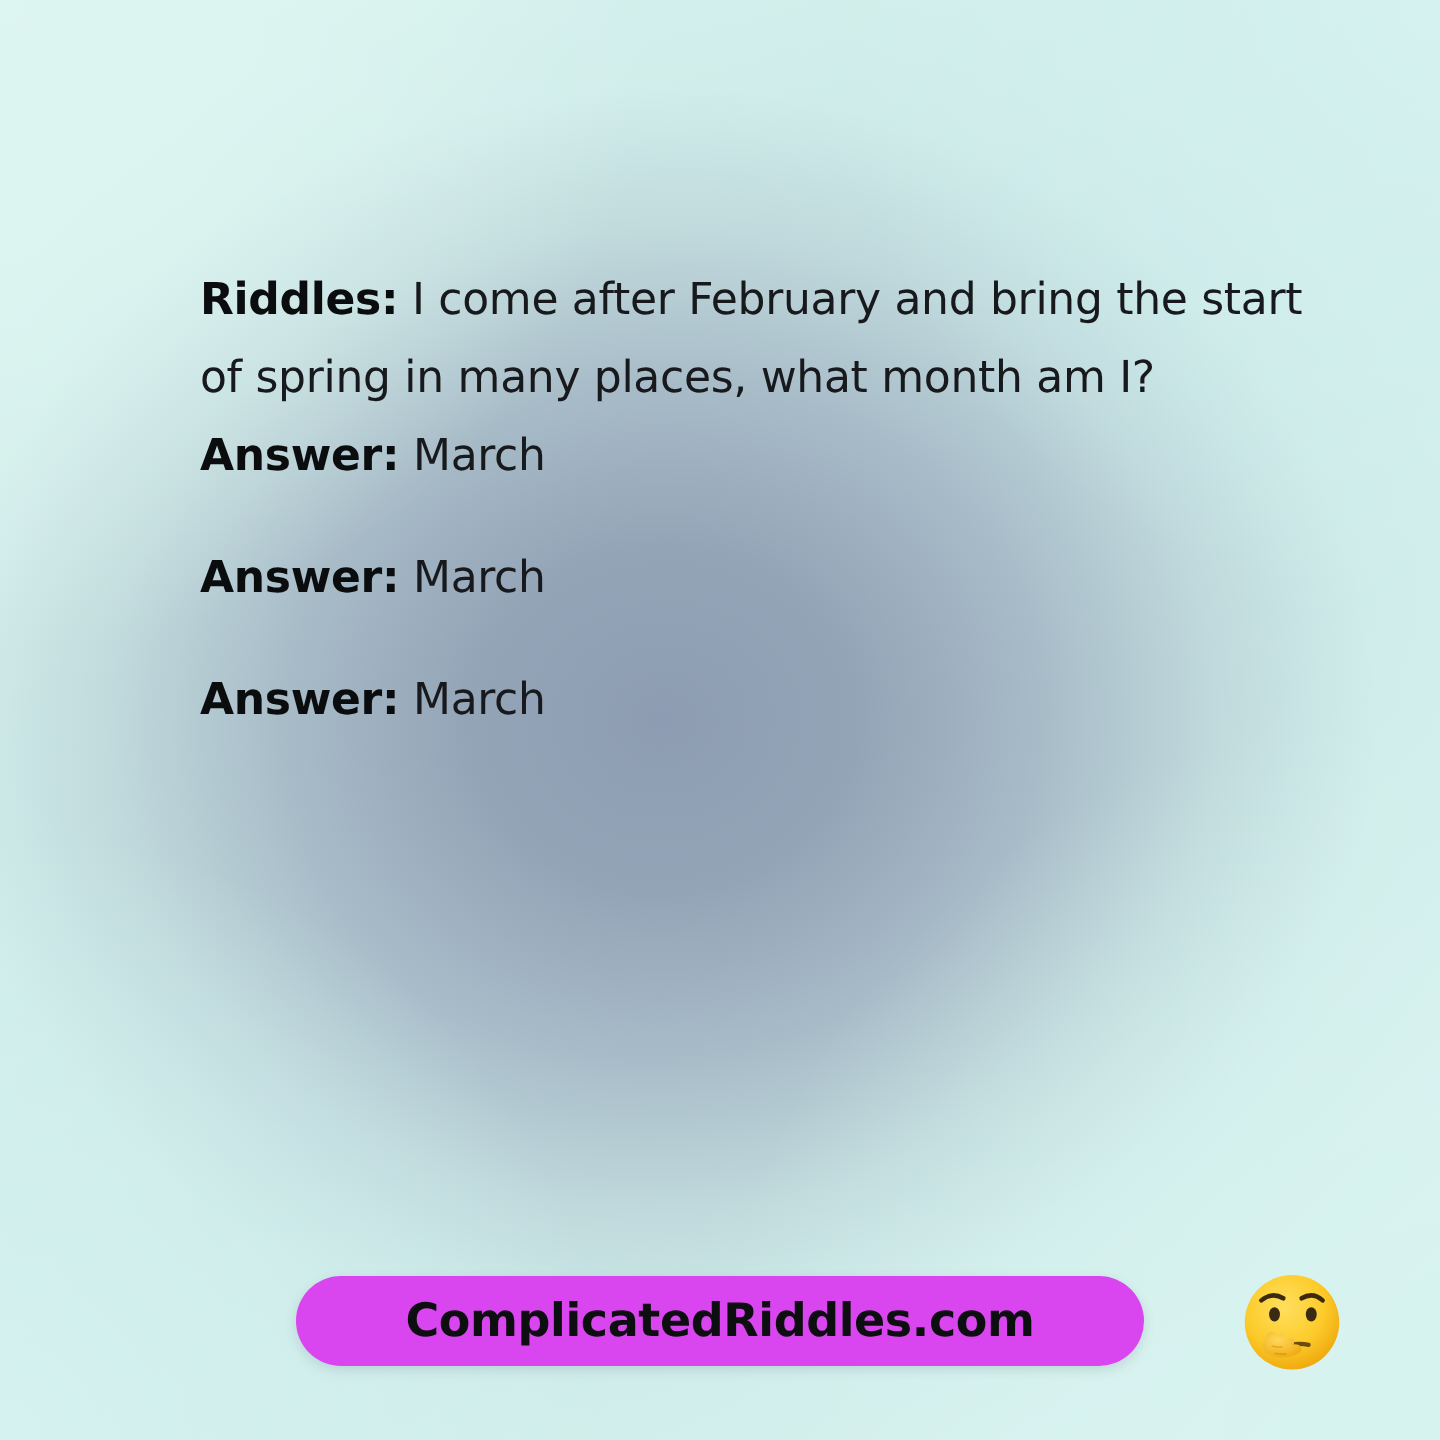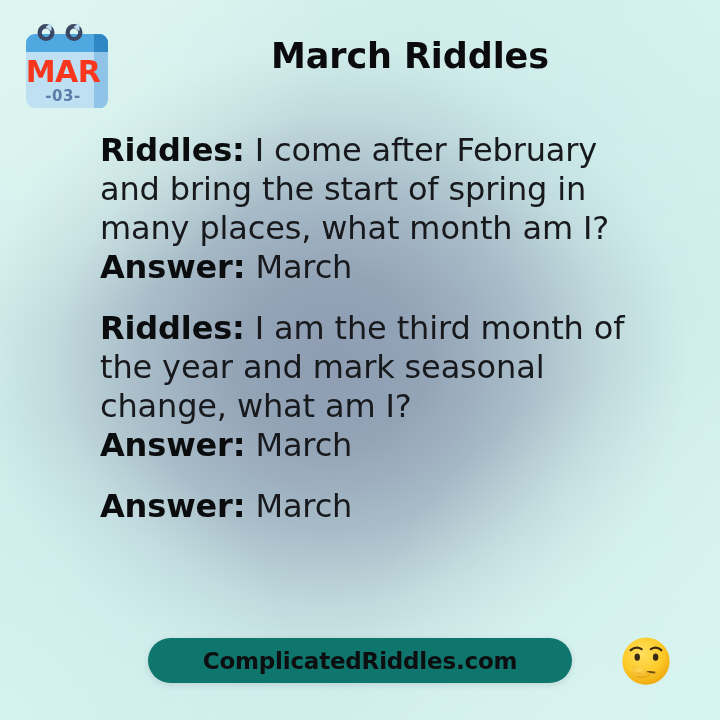--- a/index.html
+++ b/index.html
@@ -98,21 +98,21 @@
     width: 560px;
   }
 
   .riddle-block {
     margin-bottom: 22px;
   }
   .riddle-block:last-child { margin-bottom: 0; }
 
   .riddle-question,
   .riddle-answer {
-    font-size: 32px;
+    font-size: 22px;
     line-height: 39px;
     color: #17191c;
     letter-spacing: -0.15px;
   }
 
   .riddle-question { max-width: 552px; }
 
   .lbl {
     font-weight: bold;
     color: #0b0c0e;
@@ -127,21 +127,21 @@
     width: 720px;
     height: 104px;
   }
 
   #site-badge {
     position: absolute;
     left: 148px;
     top: 22px;
     width: 424px;
     height: 45px;
-    background: #0f766e;
+    background: #d946ef;
     border-radius: 24px;
     display: flex;
     align-items: center;
     justify-content: center;
     box-shadow: 0 2px 6px rgba(60,80,95,0.16);
   }
   #site-badge-text {
     font-size: 23px;
     font-weight: bold;
     color: #0d0e10;
@@ -161,63 +161,33 @@
 <body>
 
 <div id="page">
 
   <div id="bg-base"></div>
   <div id="bg-tint-tl"></div>
   <div id="bg-tint-tr"></div>
   <div id="bg-tint-bl"></div>
   <div id="bg-tint-br"></div>
 
-  <div id="header">
-
-    <div id="cal-icon">
-      <svg viewBox="0 0 98 97" xmlns="http://www.w3.org/2000/svg">
-
-        <rect x="8" y="16" width="82" height="74" rx="9" fill="#bfe0f2"></rect>
-
-        <rect x="76" y="16" width="14" height="74" rx="9" fill="#8fc4e8"></rect>
-        <rect x="76" y="16" width="9" height="74" fill="#8fc4e8"></rect>
-
-        <path d="M8 25 a9 9 0 0 1 9 -9 h64 a9 9 0 0 1 9 9 v9 h-82 z" fill="#4fa8df"></path>
-
-        <path d="M76 16 h5 a9 9 0 0 1 9 9 v9 h-14 z" fill="#2f87c4"></path>
-
-        <path d="M28 6 a8.5 8.5 0 1 0 0 17 a8.5 8.5 0 1 0 0 -17 M28 10.5 a4.2 4.2 0 1 1 0 8.4 a4.2 4.2 0 1 1 0 -8.4" fill="#3b4663"></path>
-        <path d="M33.5 4.5 l-6 4.5 l6 4.2 z" fill="#bfe0f2"></path>
-        <path d="M56 6 a8.5 8.5 0 1 0 0 17 a8.5 8.5 0 1 0 0 -17 M56 10.5 a4.2 4.2 0 1 1 0 8.4 a4.2 4.2 0 1 1 0 -8.4" fill="#3b4663"></path>
-        <path d="M61.5 4.5 l-6 4.5 l6 4.2 z" fill="#bfe0f2"></path>
-
-        <text x="45" y="64" font-family="DejaVu Sans, Liberation Sans, sans-serif" font-size="30" font-weight="bold" fill="#f8361d" text-anchor="middle" letter-spacing="-0.5">MAR</text>
-
-        <text x="45" y="83" font-family="DejaVu Sans, Liberation Sans, sans-serif" font-size="15" font-weight="bold" fill="#5b7ea6" text-anchor="middle" letter-spacing="0.5">-03-</text>
-      </svg>
-    </div>
-
-    <div id="page-title">March Riddles</div>
-  </div>
 
   <div id="riddles">
 
     <div class="riddle-block">
       <div class="riddle-question">
         <span class="lbl">Riddles:</span><span class="txt">&nbsp;</span><span class="txt">I come after February and bring the start of spring in many places, what month am I?</span>
       </div>
       <div class="riddle-answer">
         <span class="lbl">Answer:</span><span class="txt">&nbsp;</span><span class="txt">March</span>
       </div>
     </div>
 
     <div class="riddle-block">
-      <div class="riddle-question">
-        <span class="lbl">Riddles:</span><span class="txt">&nbsp;</span><span class="txt">I am the third month of the year and mark seasonal change, what am I?</span>
-      </div>
       <div class="riddle-answer">
         <span class="lbl">Answer:</span><span class="txt">&nbsp;</span><span class="txt">March</span>
       </div>
     </div>
 
     <div class="riddle-block">
       <div class="riddle-answer">
         <span class="lbl">Answer:</span><span class="txt">&nbsp;</span><span class="txt">March</span>
       </div>
     </div>

